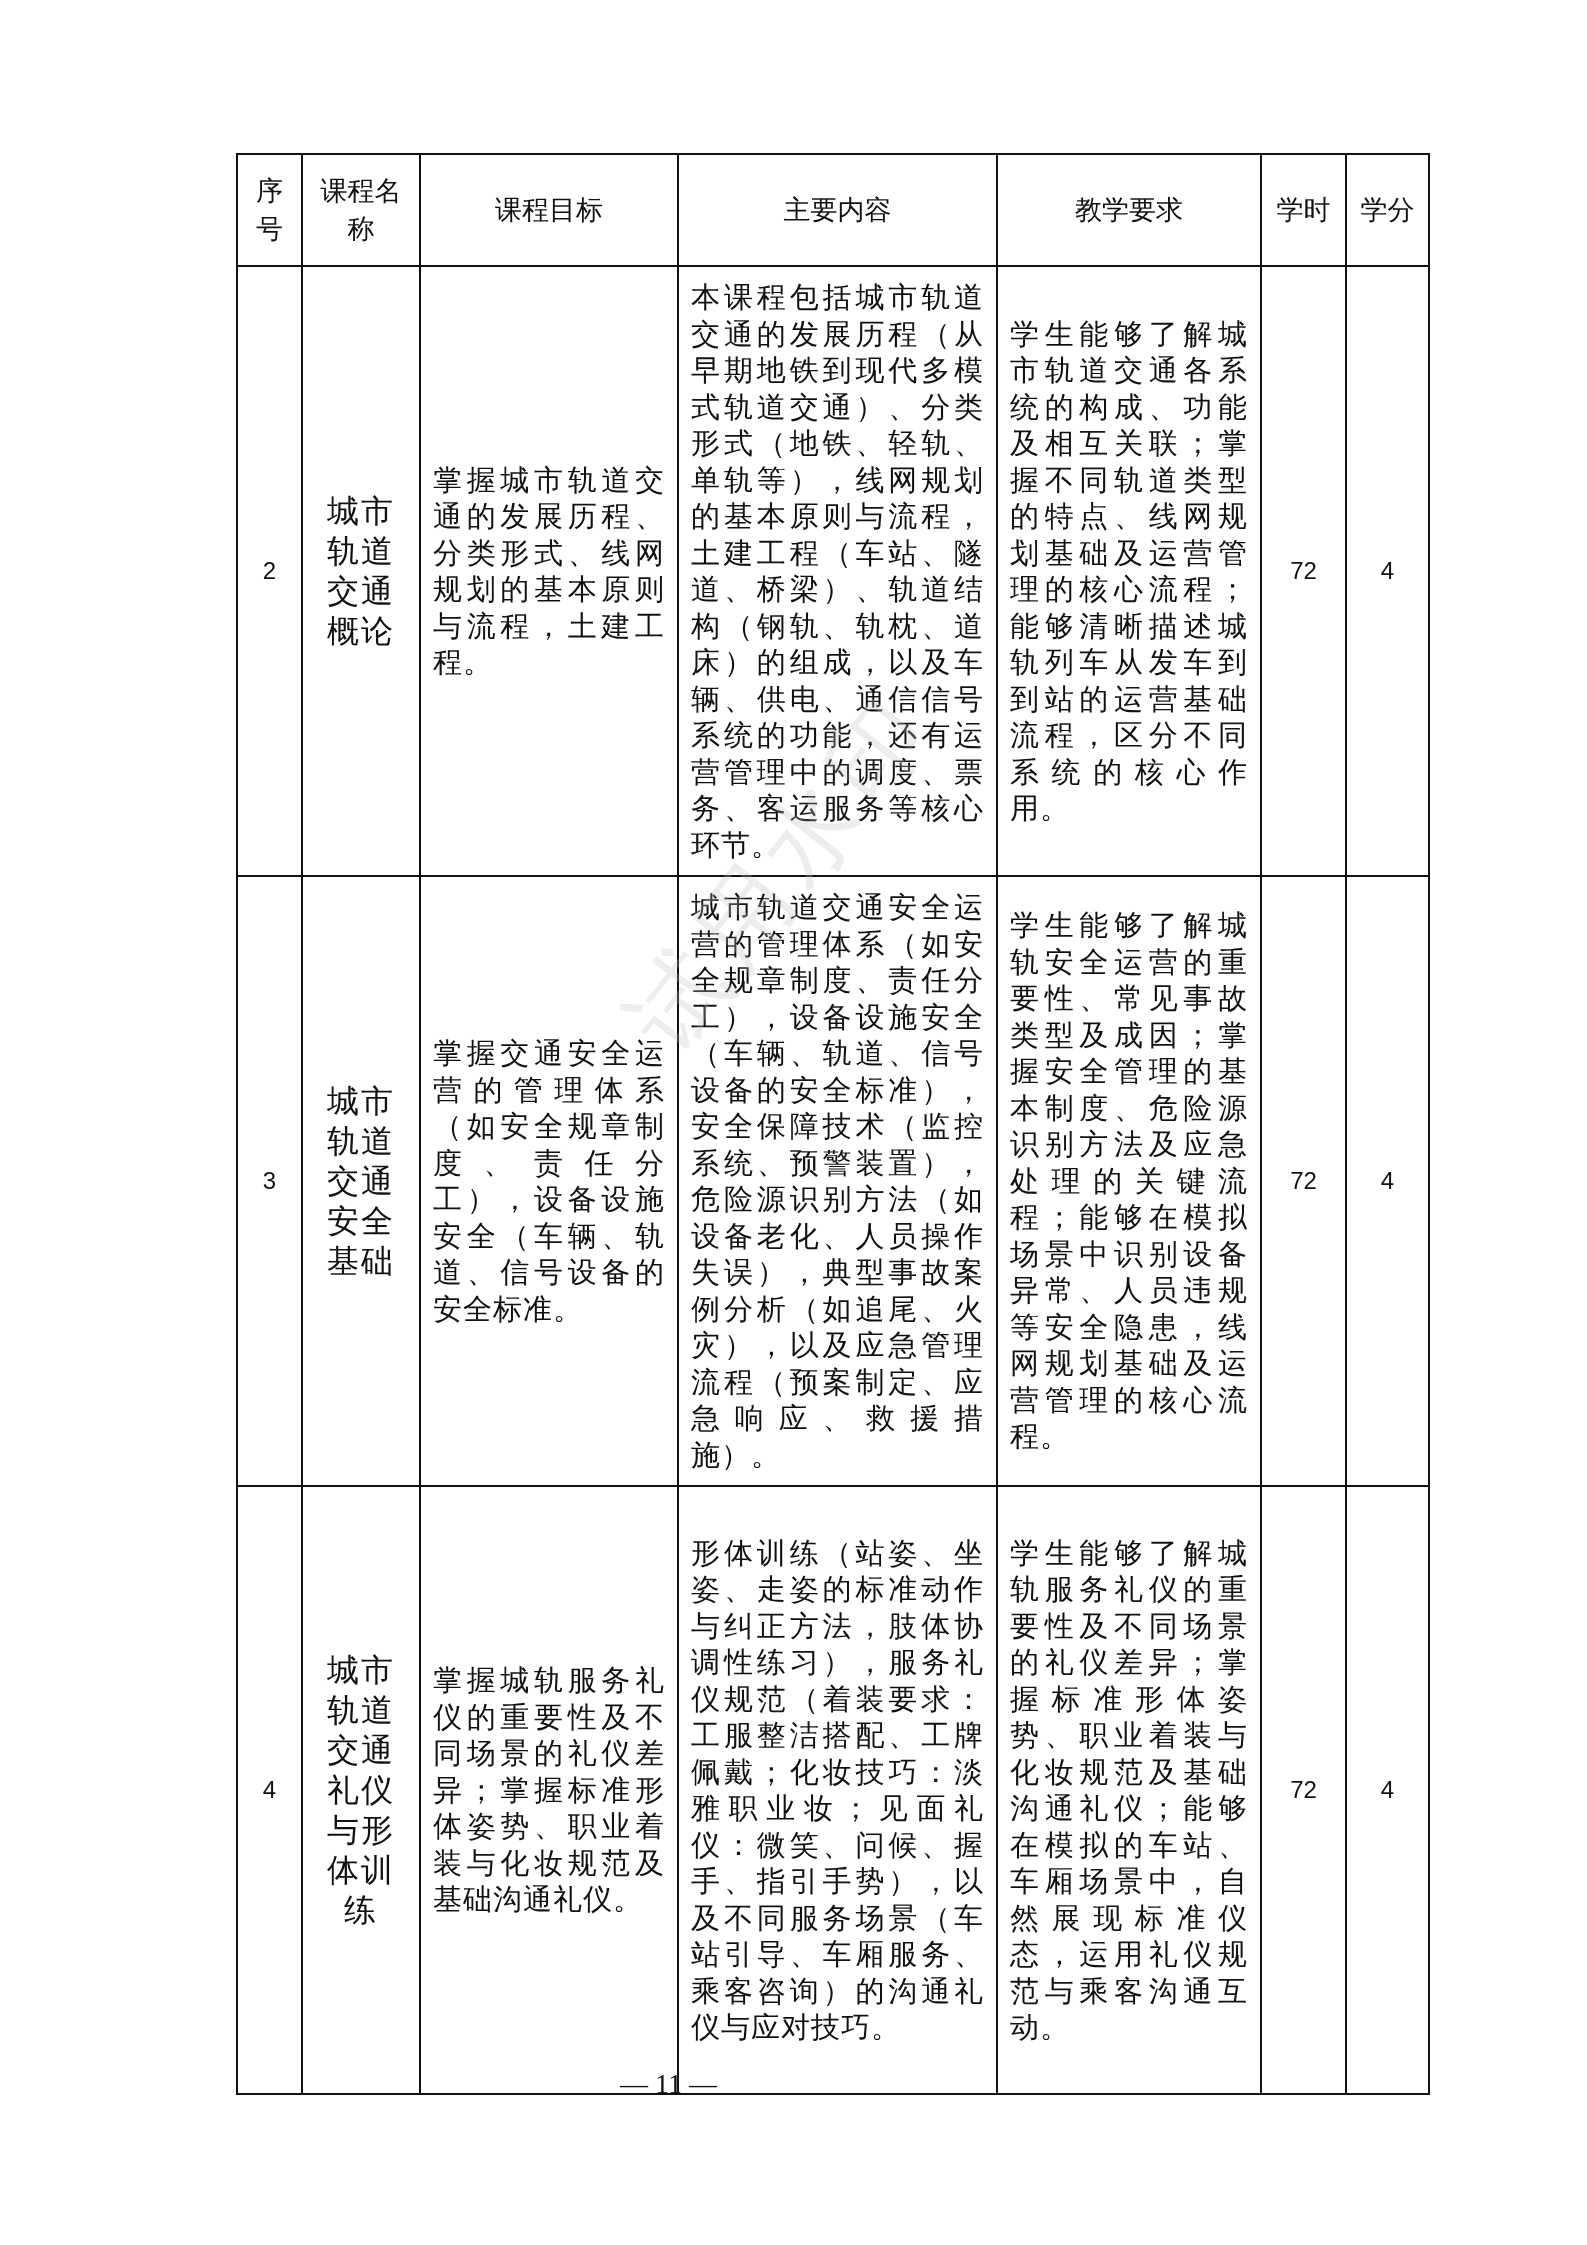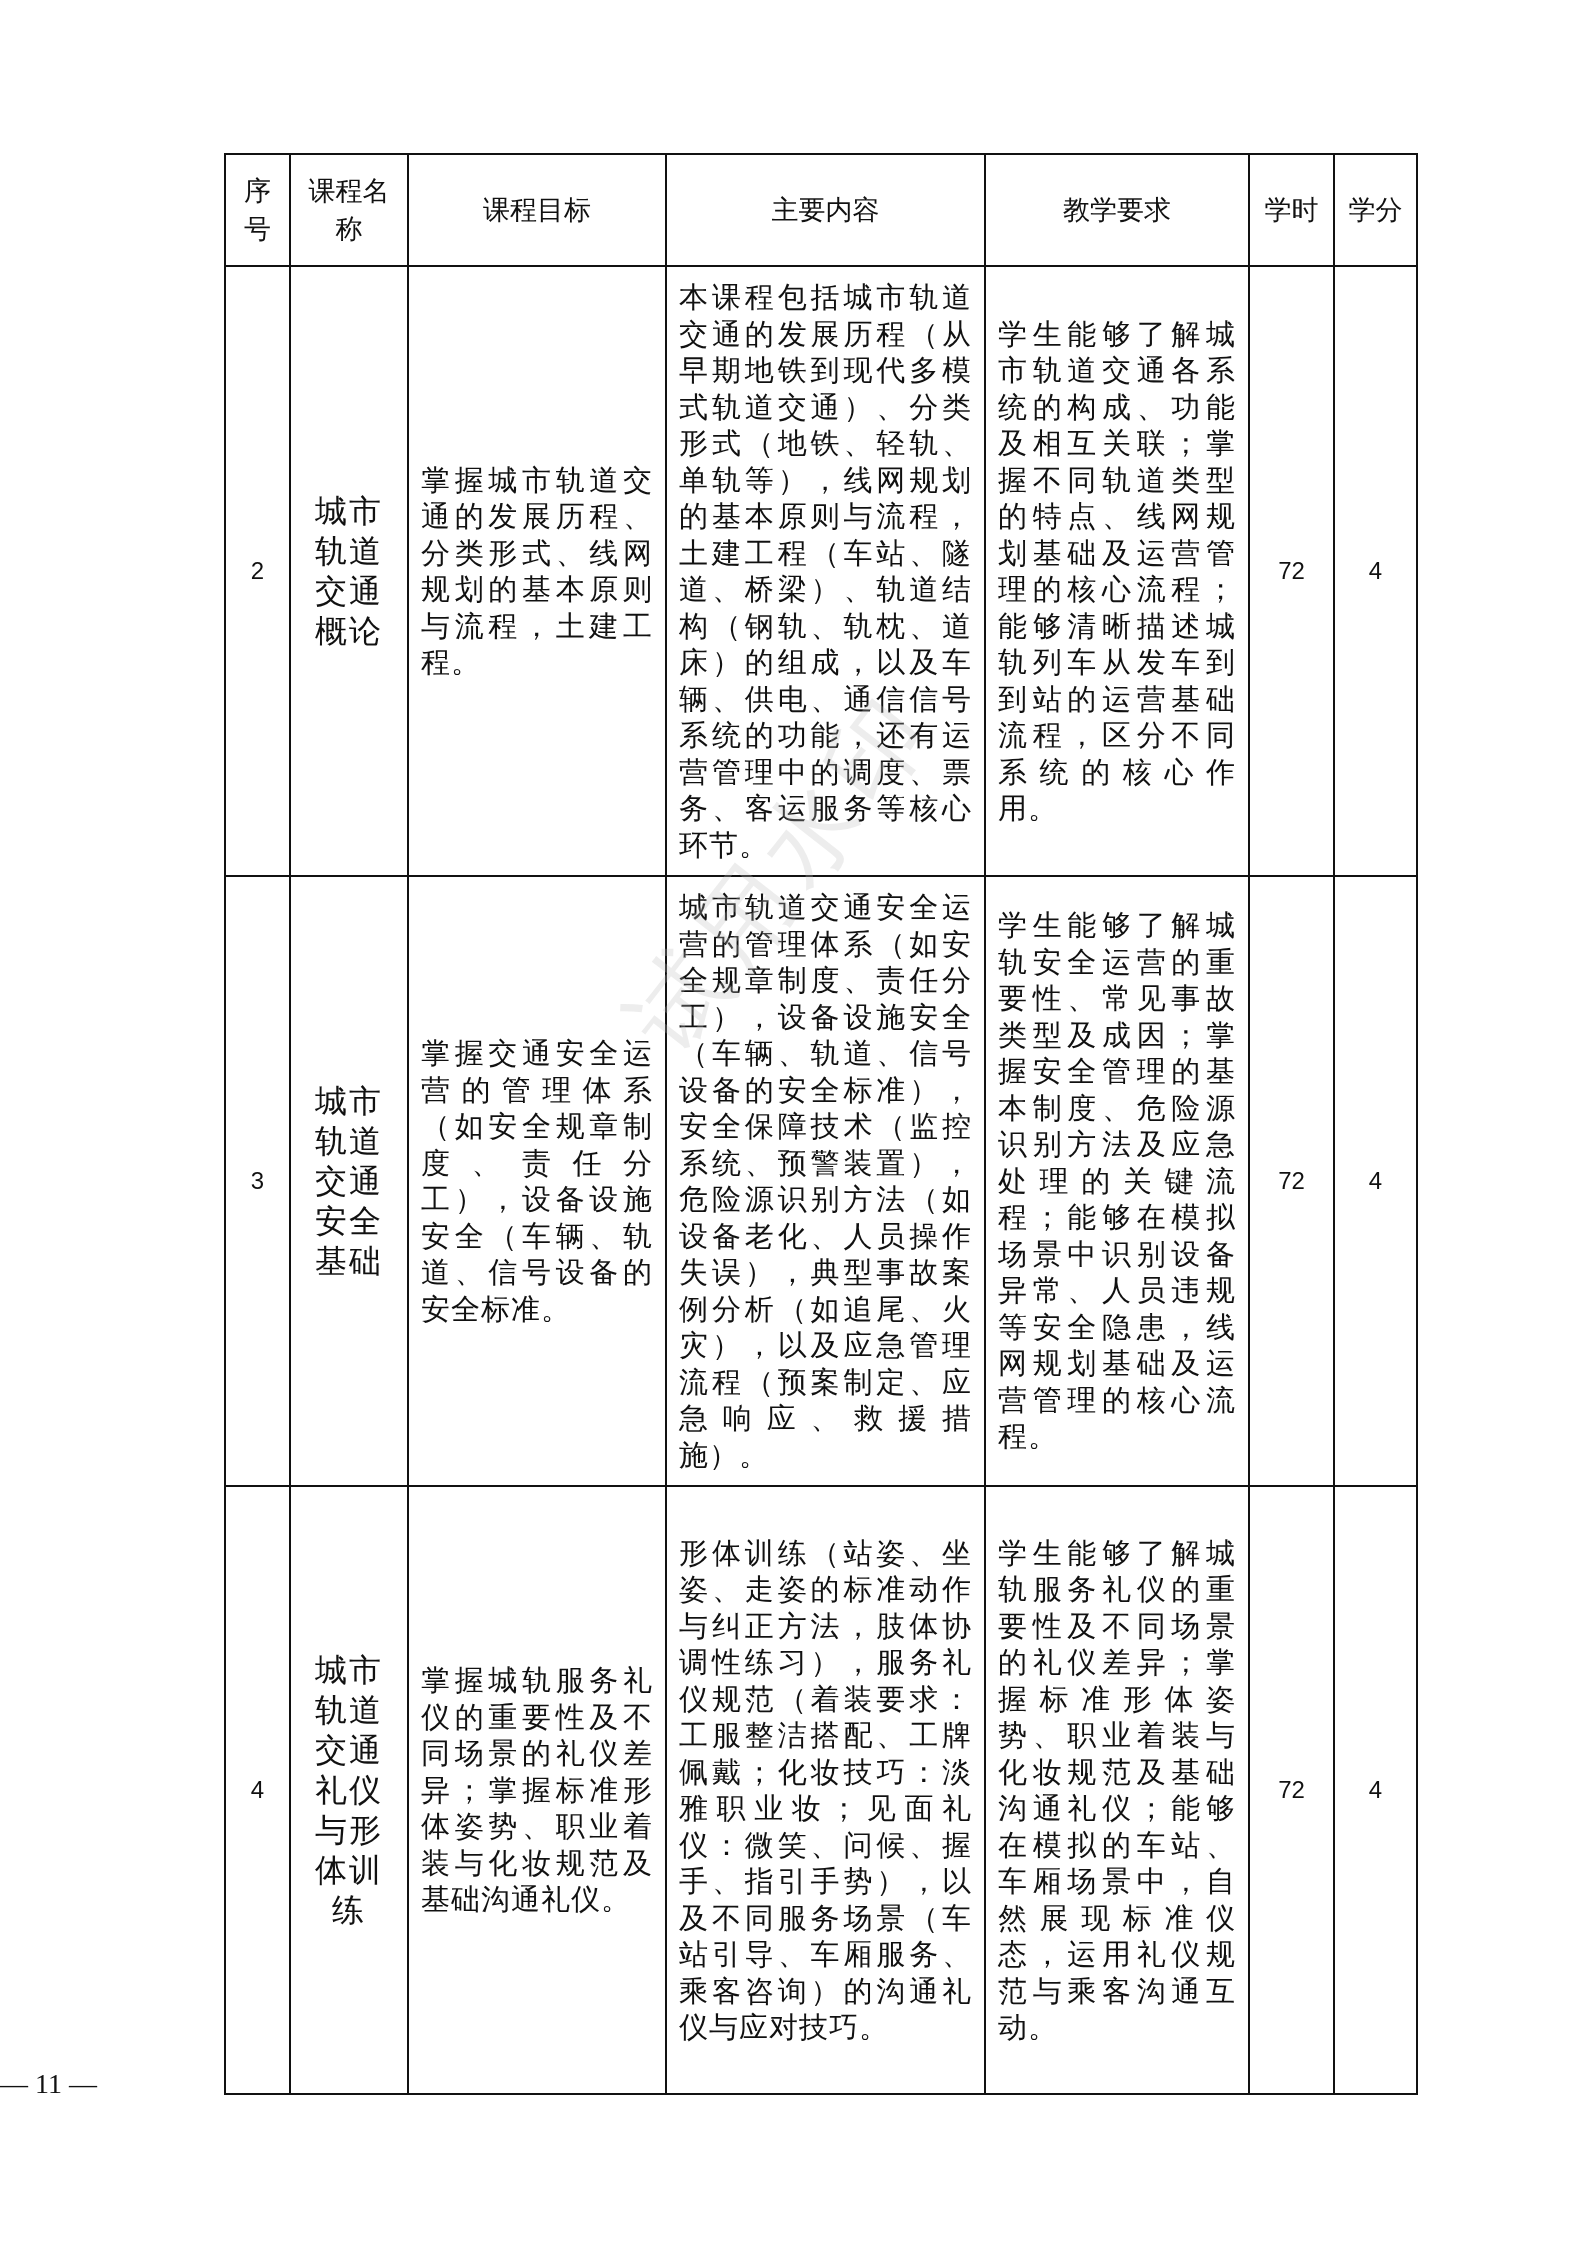--- a/index.html
+++ b/index.html
@@ -1,29 +1,29 @@
 <!DOCTYPE html>
 <html><head>
 <meta charset="utf-8">
 <style>
   html, body { margin: 0; padding: 0; background: #ffffff; }
   body { width: 1587px; height: 2245px; position: relative; overflow: hidden; font-family: "DejaVu Serif", "Liberation Serif", serif; color: #111; }
   .page { position: absolute; left: 0; top: 0; width: 1587px; height: 2245px; }
-  table.course { position: absolute; left: 224px; top: 153px; border-collapse: collapse; table-layout: fixed; width: 1192px; }
+  table.course { position: absolute; left: 236px; top: 153px; border-collapse: collapse; table-layout: fixed; width: 1192px; }
   table.course td, table.course th { border: 2px solid #111; padding: 12px; vertical-align: middle; }
   table.course th { font-weight: normal; font-size: 27px; line-height: 38px; text-align: center; height: 86px; font-family: "DejaVu Serif", serif; }
   td.num { text-align: center; font-family: "Liberation Sans", sans-serif; font-size: 24px; }
   td.name { text-align: center; font-size: 32px; line-height: 40px; padding: 0 14px; letter-spacing: 2px; }
   td.txt { font-size: 29px; line-height: 36.5px; padding: 0 18px 0 18px; text-align: justify; text-justify: inter-character; letter-spacing: 1px; }
   td.para { padding: 0 14px 0 18px; }
   td.val { text-align: center; font-family: "Liberation Sans", sans-serif; font-size: 24px; }
   .row2 td { height: 526px; }
   .row3 td { height: 581px; }
   .row4 td { height: 582px; }
-  .footer { position: absolute; left: 0; width: 1337px; top: 2068px; text-align: left; font-family: "Liberation Serif", serif; font-size: 28px; }
+  .footer { position: absolute; left: 0; width: 1337px; top: 2068px; text-align: center; font-family: "Liberation Serif", serif; font-size: 28px; }
   .watermark { position: absolute; left: 600px; top: 1000px; font-size: 96px; color: rgba(190,190,190,0.28); transform: rotate(-52deg); transform-origin: left top; white-space: nowrap; pointer-events: none; font-family: "DejaVu Sans", sans-serif; letter-spacing: 10px; }
 </style>
 </head>
 <body>
 
 <div class="page">
 
   <table class="course">
     <colgroup>
       <col style="width:65px">

